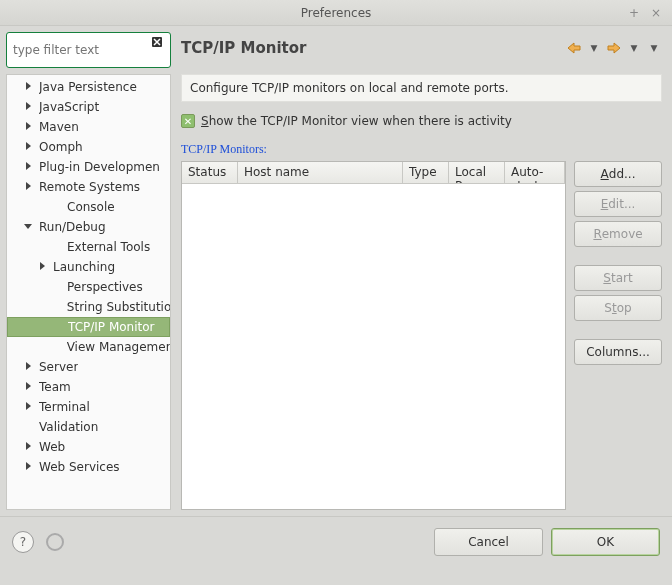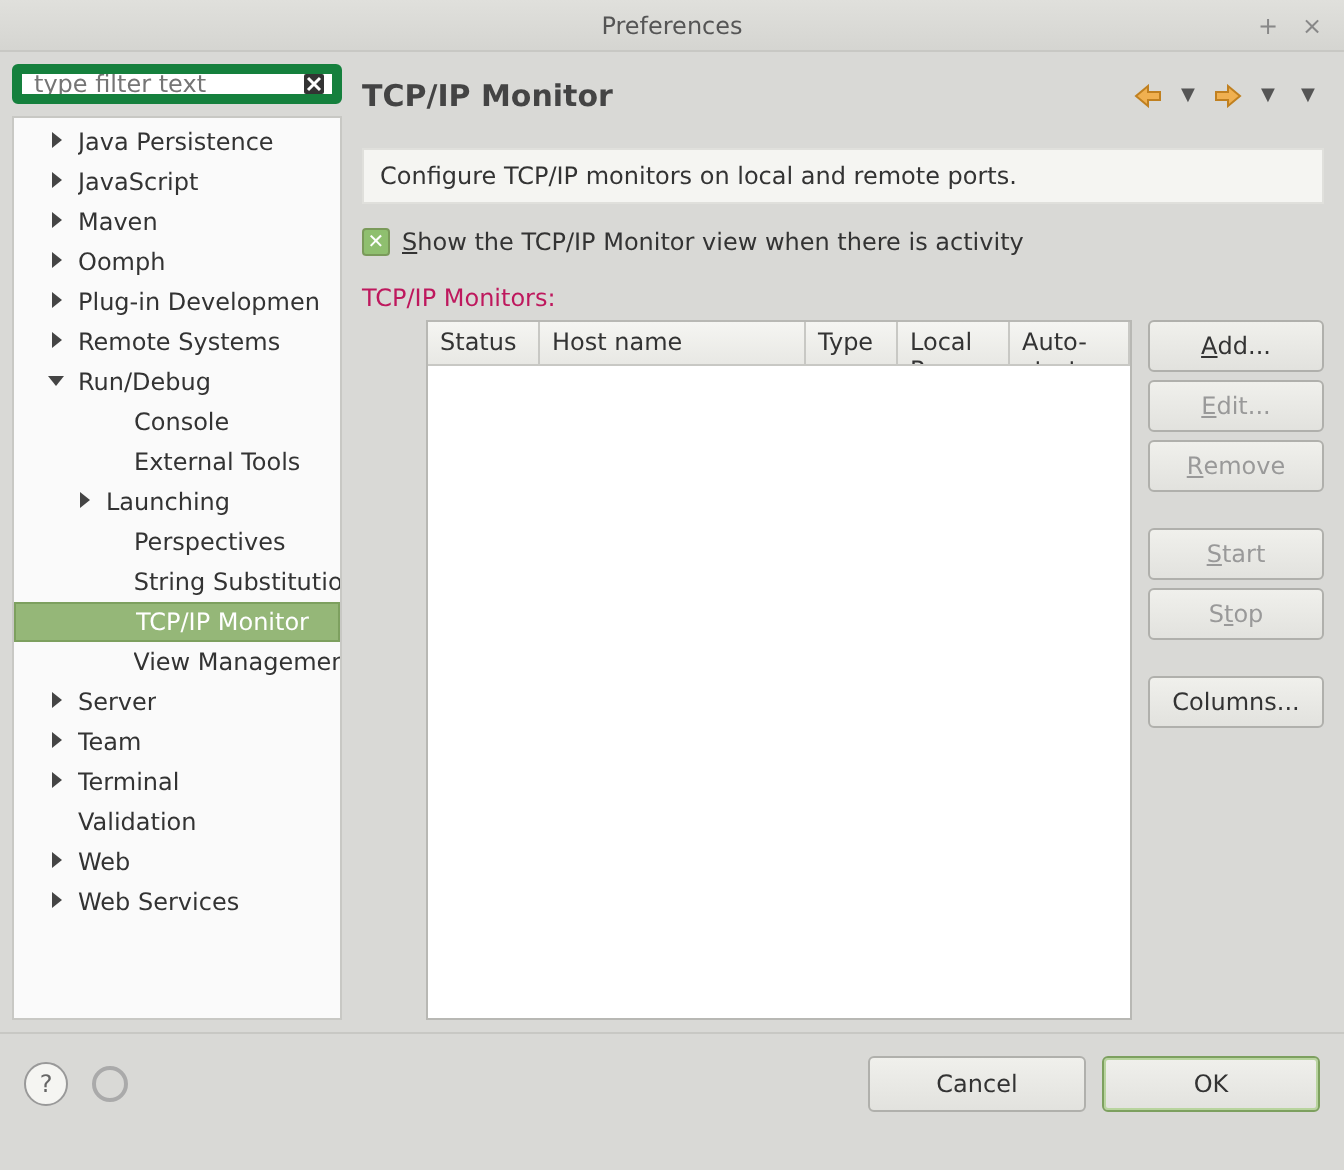--- a/index.html
+++ b/index.html
@@ -6,21 +6,21 @@
   body { margin: 0; background: #d9d9d6; width: 672px; height: 585px; overflow: hidden; color: #333; }
   .titlebar { height: 26px; display: flex; align-items: center; justify-content: center; position: relative; background: linear-gradient(#e0e0dc,#d5d5d1); border-bottom: 1px solid #c8c8c4; }
   .titlebar-title { color: #555; font-weight: normal; }
   .titlebar-btn { position: absolute; top: 5px; width: 16px; height: 16px; color: #888; cursor: default; display:flex;align-items:center;justify-content:center;}
   .win-add { right: 30px; }
   .win-close { right: 8px; }
 
   .content { display: flex; height: 490px; }
   .sidebar { width: 175px; padding: 6px 4px 6px 6px; display:flex;flex-direction:column;}
   .filter-wrap { position: relative; margin-bottom: 6px; }
-  .filter { width: 100%; height: 20px; padding: 3px 22px 3px 6px; border: 5px solid #15803d; border-radius: 3px; background: #fff; color: #404040; }
+  .filter { width: 100%; height: 36px; padding: 3px 22px 3px 6px; border: 1px solid #15803d; border-radius: 3px; background: #fff; color: #404040; }
   .filter-clear { position: absolute; right: 6px; top: 4px; width: 14px; height: 14px; color:#555;}
 
   .tree { flex:1; background: #fafafa; border: 1px solid #c8c8c4; overflow-y: auto; overflow-x: hidden; padding: 2px 0; }
   .tree-row { display: flex; align-items: center; height: 20px; padding-left: 4px; white-space: nowrap; cursor: default;}
   .tree-row.indent1 { padding-left: 16px; }
   .tree-row.indent2 { padding-left: 44px; }
   .tree-row.selected { background: #95b778; border: 1px solid #7da05f; height: 20px; color:#fff;}
   .twisty { width: 12px; height: 12px; margin-right: 4px; display:inline-block;}
   .twisty svg { display:block;}
   .tree-label { overflow: hidden; text-overflow: clip; text-align: right; }
@@ -34,22 +34,22 @@
   .arrow-back svg path { fill:#f0b050; stroke:#c08020;}
   .arrow-fwd svg path { fill:#f0b050; stroke:#c08020;}
   .drop-tri { color:#555;font-size:9px;}
 
   .desc-box { background: #f5f5f2; border:1px solid #e0e0dc; padding: 6px 8px; margin: 10px 0 12px 0; }
   .checkbox-row { display:flex; align-items:center; gap:6px; margin-bottom:14px;}
   .chk { width:14px;height:14px; border:1px solid #7a9a5a; background:#8fbf6f; display:inline-flex;align-items:center;justify-content:center;color:#fff;font-size:10px;border-radius:2px;}
   .chk-label { color:#333; }
   .chk-label u { text-decoration: underline; }
 
-  .monitors-label { margin-bottom:4px; color:#be185d;}
-  .table-area { display:flex; gap:8px; flex:1;margin-left:32px;}
+  .monitors-label { margin-bottom:4px; color:#1d4ed8;font-family:Liberation Serif, serif;}
+  .table-area { display:flex; gap:8px; flex:1;}
   .table-box { flex:1; border:1px solid #b8b8b4; background:#fff; display:flex;flex-direction:column; overflow:hidden;}
   .table-head { display:flex; background:linear-gradient(#f5f5f2,#e8e8e4); border-bottom:1px solid #c8c8c4; height:22px;}
   .th { border-right:1px solid #c8c8c4; padding:3px 6px; color:#333; overflow:hidden;}
   .th.status{width:56px;} .th.host{width:120px;flex:1;} .th.type{width:46px;} .th.local{width:56px;} .th.auto{width:60px;}
   .table-body { flex:1; background:#fff;}
 
   .btn-col { width:88px; display:flex;flex-direction:column;gap:2px;}
   .btn { height:26px; background:linear-gradient(#f0f0ec,#e2e2de); border:1px solid #b0b0ac; border-radius:3px; color:#333; display:flex;align-items:center;justify-content:center; padding:0 8px;}
   .btn.disabled { color:#999; }
   .btn + .btn { margin-top:2px;}
@@ -126,31 +126,31 @@
           <span class="tree-label">Plug-in Developmen</span>
         </div>
         <div class="tree-row indent1">
           <span class="twisty">
             <svg width="10" height="10" viewBox="0 0 10 10">
               <path d="M3 1 L8 5 L3 9 Z" fill="#444"></path>
             </svg>
           </span>
           <span class="tree-label">Remote Systems</span>
         </div>
+        <div class="tree-row indent2">
+          <span class="twisty"></span>
+          <span class="tree-label">Console</span>
+        </div>
         <div class="tree-row indent1">
           <span class="twisty">
             <svg width="10" height="10" viewBox="0 0 10 10">
               <path d="M1 3 L9 3 L5 8 Z" fill="#444"></path>
             </svg>
           </span>
           <span class="tree-label">Run/Debug</span>
-        </div>
-        <div class="tree-row indent2">
-          <span class="twisty"></span>
-          <span class="tree-label">Console</span>
         </div>
         <div class="tree-row indent2">
           <span class="twisty"></span>
           <span class="tree-label">External Tools</span>
         </div>
         <div class="tree-row indent2">
           <span class="twisty" style="margin-left:-14px;margin-right:4px;">
             <svg width="10" height="10" viewBox="0 0 10 10">
               <path d="M3 1 L8 5 L3 9 Z" fill="#444"></path>
             </svg>

